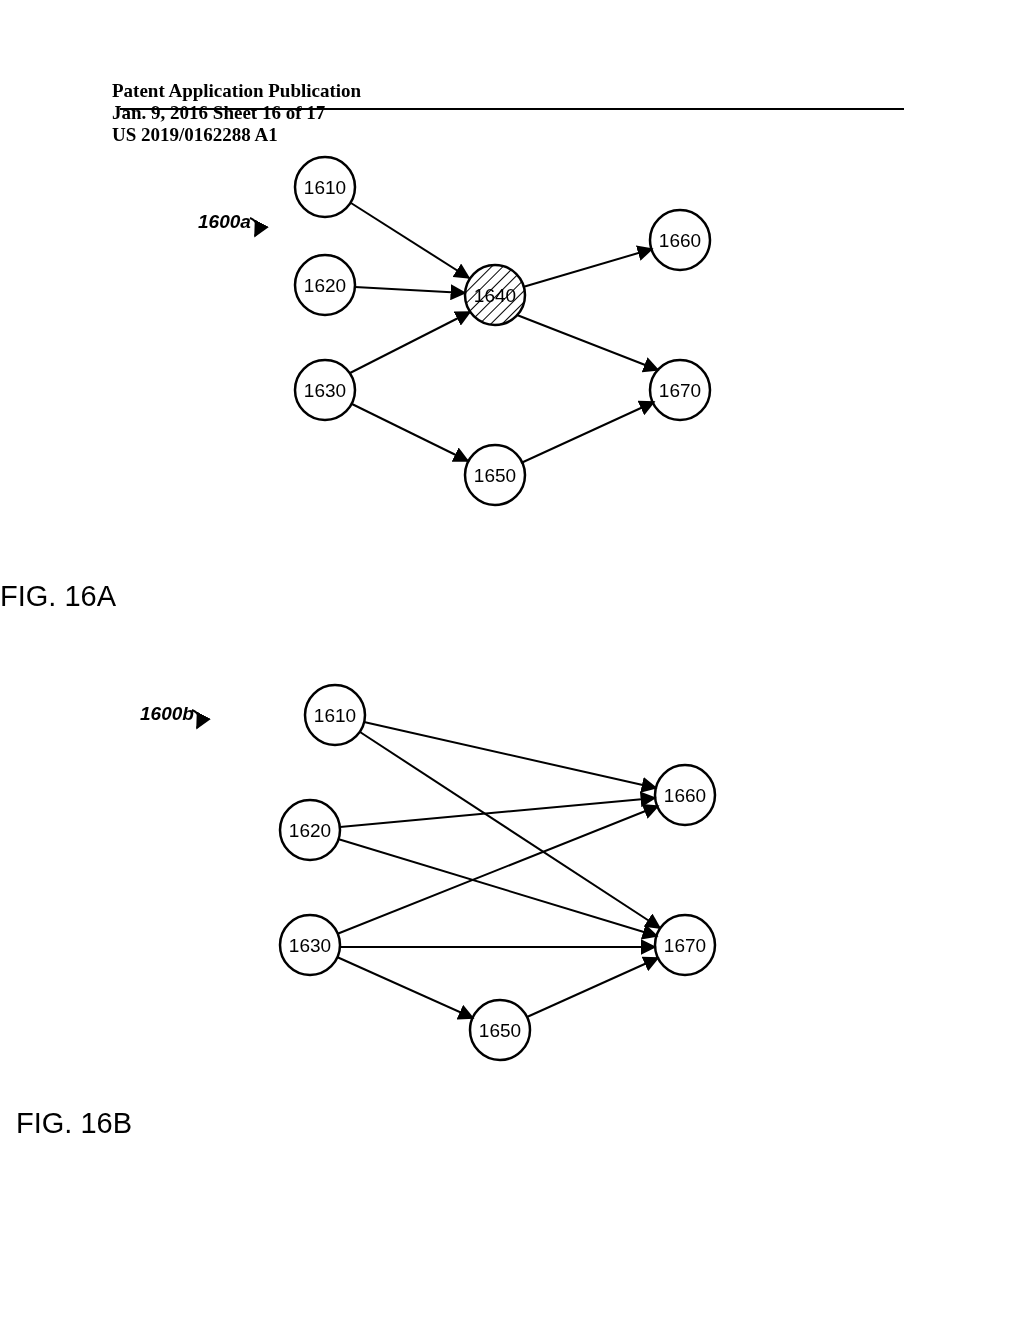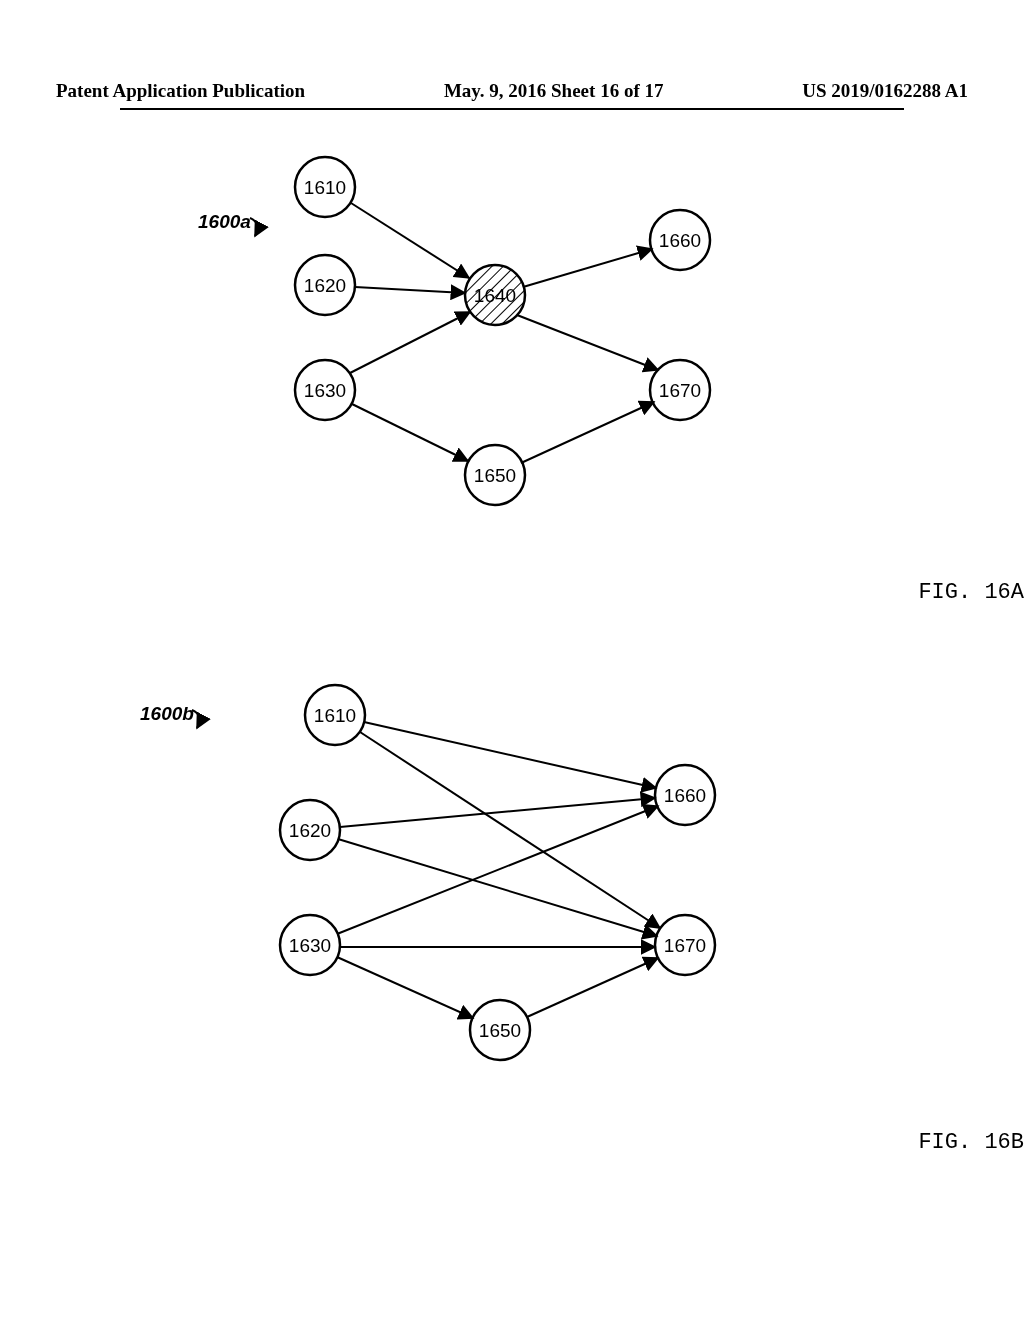--- a/index.html
+++ b/index.html
@@ -8,61 +8,62 @@
       height: 1320px;
       background: #fff;
       font-family: "Times New Roman", serif;
       position: relative;
     }
     .header {
       position: absolute;
       top: 80px;
       left: 0;
       width: 100%;
-      padding: 0 56px;
+      padding: 0 112px;
       display: flex;
       justify-content: space-between;
       font-size: 19px;
+      flex-direction: column;
     }
     .header .bold { font-weight: bold; }
     .hr {
       position: absolute;
       top: 108px;
       left: 120px;
       right: 120px;
       height: 2px;
       background: #000;
     }
     svg.diagram {
       position: absolute;
     }
     .fig-caption {
       position: absolute;
-      font-family: Liberation Mono, monospace;
-      font-size: 22px;
+      font-family: Liberation Sans, sans-serif;
+      font-size: 29px;
       width: 100%;
-      text-align: right;
+      text-align: left;
     }
     .ref-label {
       font-family: Arial, Helvetica, sans-serif;
       font-style: italic;
       font-weight: bold;
       font-size: 19px;
     }
     .node-label {
       font-family: Arial, Helvetica, sans-serif;
       font-size: 19px;
     }
   </style>
 </head>
 <body>
 
 <div class="header">
   <span class="bold">Patent Application Publication</span>
-  <span class="bold">May. 9, 2016  Sheet 16 of 17</span>
+  <span class="bold">Jan. 9, 2016  Sheet 16 of 17</span>
   <span class="bold">US 2019/0162288 A1</span>
 </div>
 <div class="hr"></div>
 
 <svg class="diagram" style="top:145px; left:160px;" width="620" height="390" viewBox="0 0 620 390">
   <defs>
     <marker id="arrA" viewBox="0 0 10 10" refX="9" refY="5" markerWidth="8" markerHeight="8" orient="auto-start-reverse">
       <path d="M 0 0 L 10 5 L 0 10 z" fill="#000"></path>
     </marker>
     <pattern id="hatch" patternUnits="userSpaceOnUse" width="8" height="8" patternTransform="rotate(45)">
@@ -147,13 +148,13 @@
   <line x1="208" y1="169" x2="527" y2="266" stroke="#000" stroke-width="2" marker-end="url(#arrB)"></line>
 
   <line x1="207" y1="264" x2="528" y2="136" stroke="#000" stroke-width="2" marker-end="url(#arrB)"></line>
 
   <line x1="210" y1="277" x2="525" y2="277" stroke="#000" stroke-width="2" marker-end="url(#arrB)"></line>
 
   <line x1="207" y1="287" x2="343" y2="348" stroke="#000" stroke-width="2" marker-end="url(#arrB)"></line>
 
   <line x1="397" y1="347" x2="528" y2="288" stroke="#000" stroke-width="2" marker-end="url(#arrB)"></line>
 </svg>
-<div class="fig-caption" style="top:1130px;">FIG. 16B</div>
+<div class="fig-caption" style="top:1107px;padding-left:16px;">FIG. 16B</div>
 
 </body></html>

